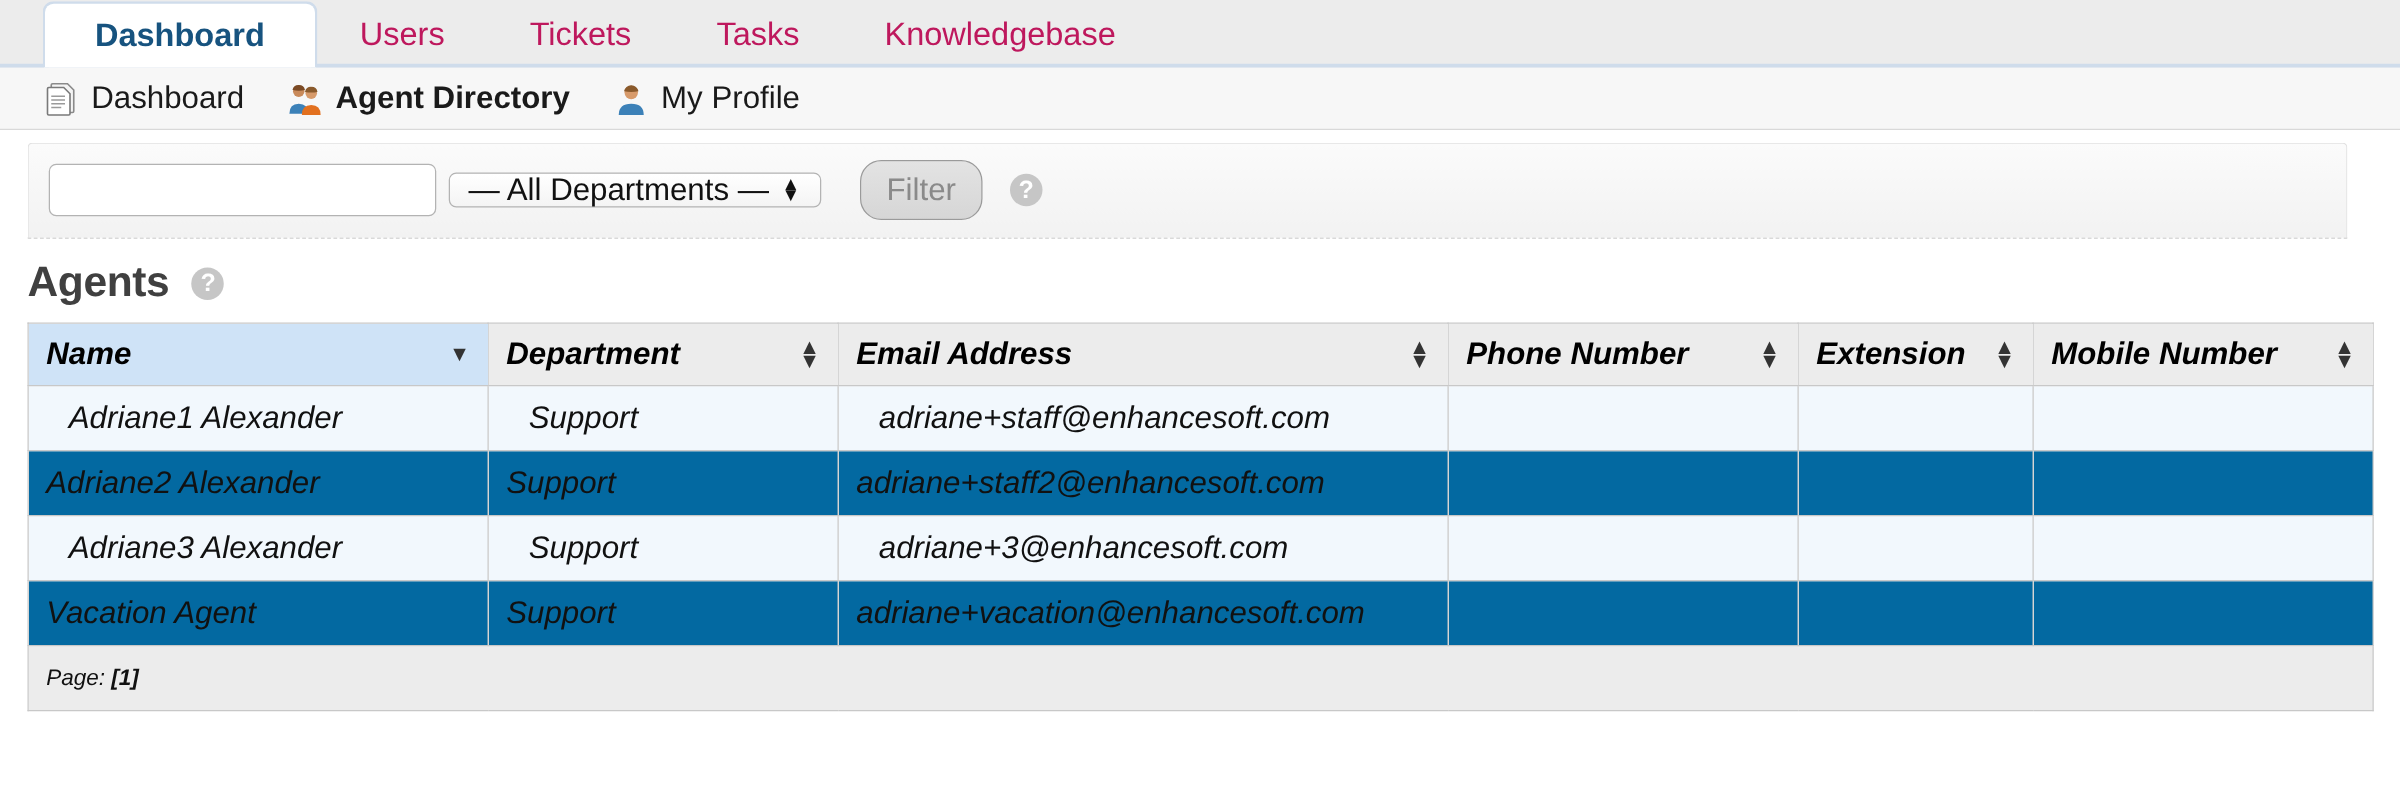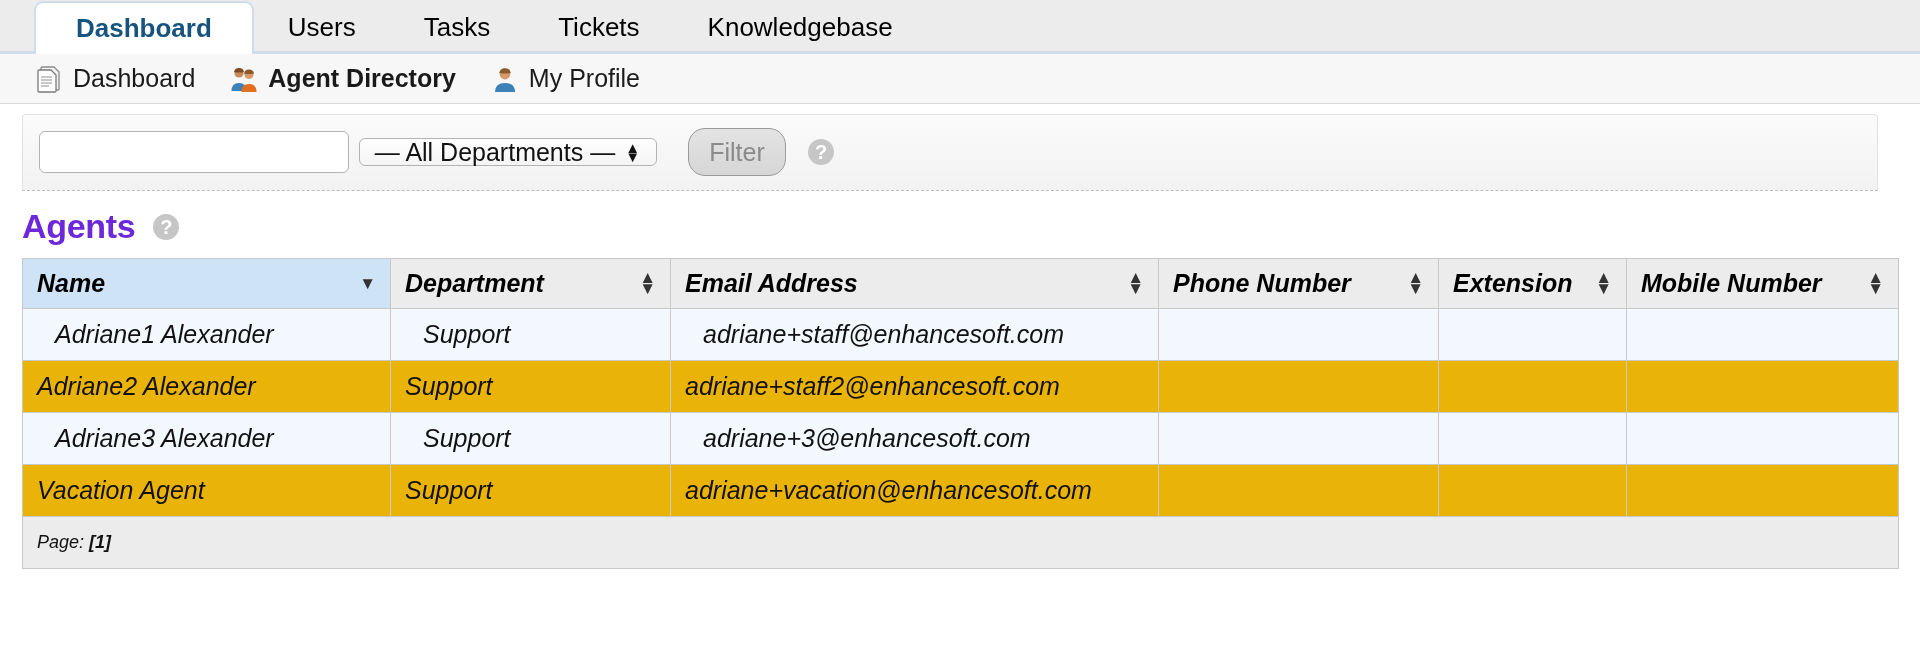--- a/index.html
+++ b/index.html
@@ -24,21 +24,21 @@
     box-sizing: border-box;
     padding-left: 34px;
     display: flex;
     align-items: flex-end;
   }
   .tab {
     height: 48px;
     line-height: 48px;
     padding: 0 34px;
     font-size: 26px;
-    color: #000000;
+    color: #be185d;
     box-sizing: border-box;
     position: relative;
     white-space: nowrap;
     cursor: pointer;
   }
   .tab.active {
     background: #ffffff;
     color: #17537f;
     font-weight: bold;
     border: 2px solid #cfdceb;
@@ -165,21 +165,21 @@
 
   
   .section-head {
     display: flex;
     align-items: center;
     padding: 16px 0 12px 22px;
   }
   .section-title {
     font-size: 34px;
     font-weight: bold;
-    color: #6d28d9;
+    color: #404040;
     letter-spacing: -0.3px;
   }
   .section-head .help-icon { margin-left: 18px; }
 
   
   .table-wrap { padding: 0 22px 0 22px; font-style: italic; }
   table.agents {
     width: 1876px;
     border-collapse: collapse;
     table-layout: fixed;
@@ -217,43 +217,43 @@
     font-size: 17px;
     color: #333;
     margin-left: 12px;
   }
   table.agents td {
     border: 1px solid #c8c8c8;
     height: 52px;
     padding: 0 14px;
     box-sizing: border-box;
     color: #111111;
-    background: #eab308;
+    background: #0369a1;
     white-space: nowrap;
     overflow: hidden;
   }
   table.agents tr.odd td { background: #f2f8fd; padding-left: 32px; }
   td.empty { color: transparent; }
   .pager-row td {
     background: #ececec !important;
     border: 1px solid #c8c8c8;
     height: 48px;
     font-size: 18px;
     color: #111;
   }
   .page-link { font-weight: bold; cursor: pointer; color: #111; }
 </style>
 </head>
 <body>
 
 <div class="tabbar" id="tabbar">
     <div class="tab active">Dashboard</div>
     <div class="tab">Users</div>
+    <div class="tab">Tickets</div>
     <div class="tab">Tasks</div>
-    <div class="tab">Tickets</div>
     <div class="tab">Knowledgebase</div>
   </div>
 
 <div class="subnav" id="subnav">
     <div class="subnav-item">
       <svg class="ico" viewBox="0 0 30 30">
         <path d="M8 3 h12 l5 5 v17 a1 1 0 0 1 -1 1 H8 a1 1 0 0 1 -1 -1 V4 a1 1 0 0 1 1 -1z" fill="#f4f4f4" stroke="#8a8a8a" stroke-width="1.3"></path>
         <path d="M5 6 h12 l5 5 v16 a1 1 0 0 1 -1 1 H5 a1 1 0 0 1 -1 -1 V7 a1 1 0 0 1 1 -1z" fill="#ffffff" stroke="#7a7a7a" stroke-width="1.3"></path>
         <g stroke="#9a9a9a" stroke-width="1.1">
           <path d="M7 13 h11"></path>

